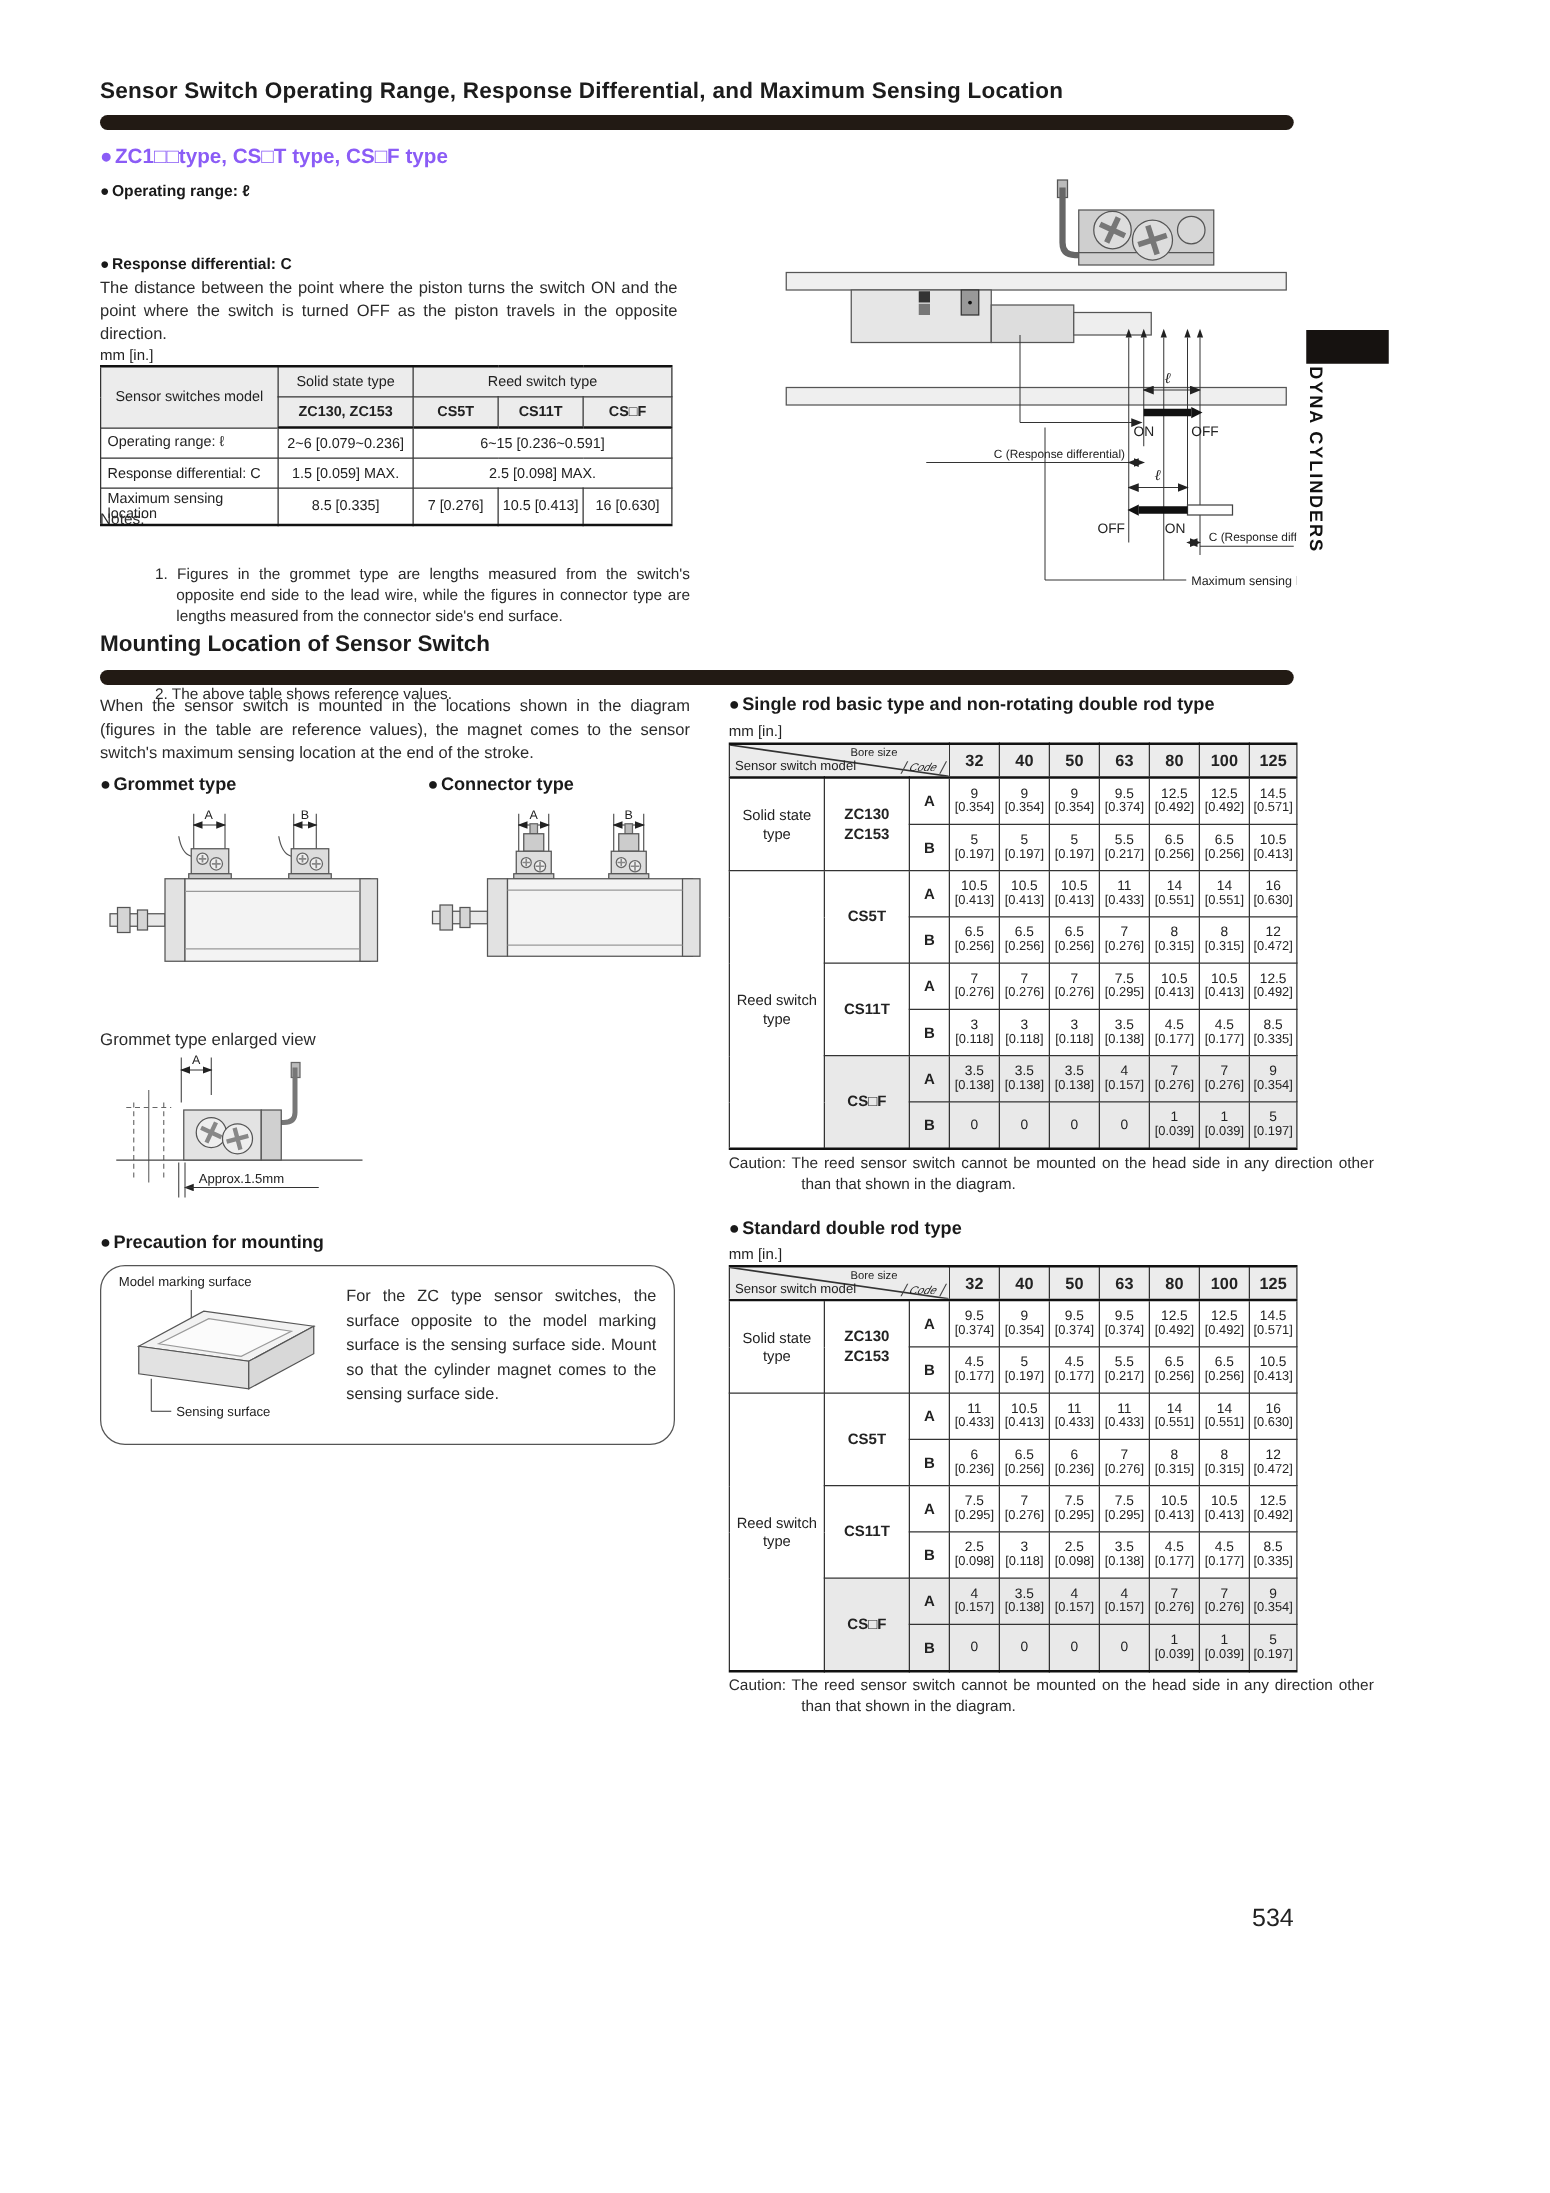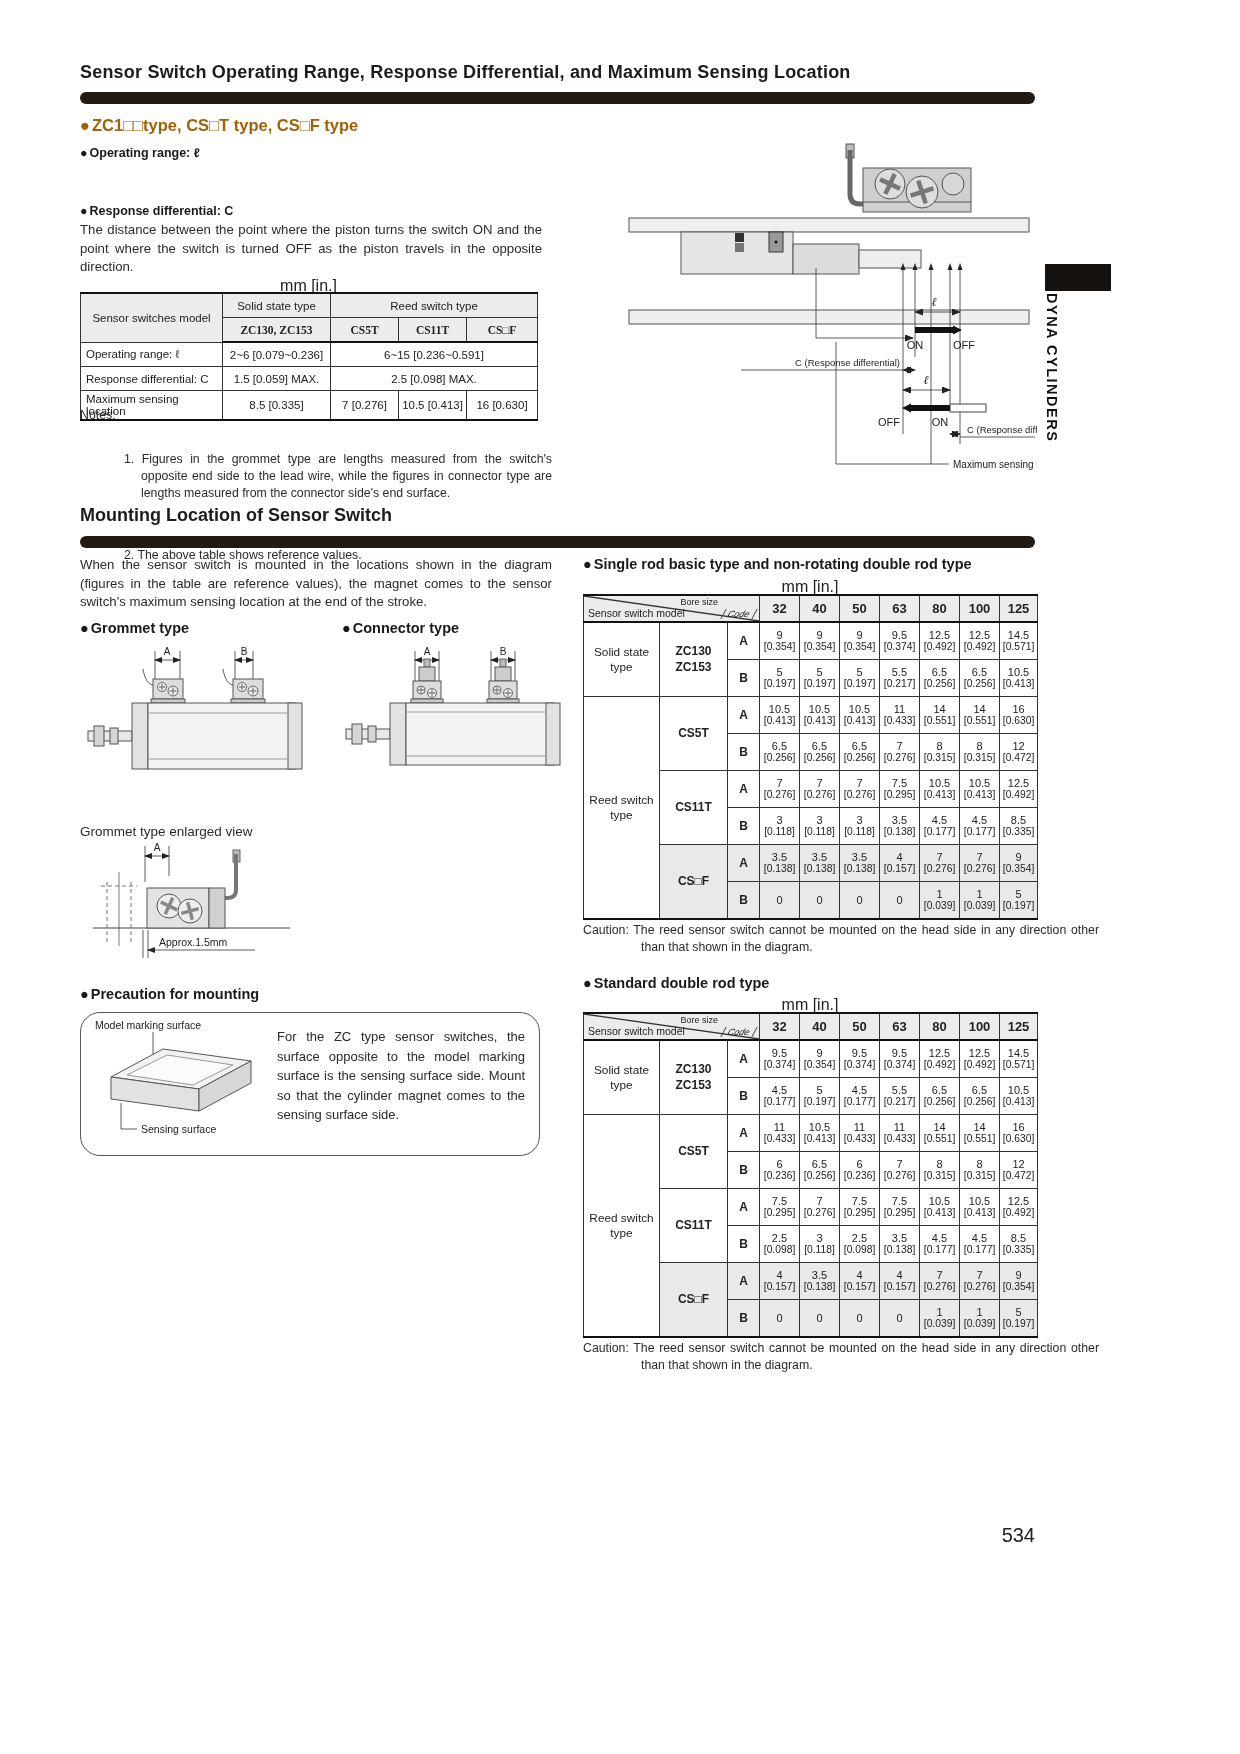--- a/index.html
+++ b/index.html
@@ -4,34 +4,34 @@
 <style>
   html,body{margin:0;padding:0;background:#ffffff;}
   .page{
     position:relative;width:1240px;height:1552px;background:#ffffff;
     font-family:"Liberation Sans","DejaVu Sans",sans-serif;color:#222;overflow:hidden;
   }
   .abs{position:absolute;}
   .page-title{font-size:18px;font-weight:bold;color:#1c1c1c;letter-spacing:.2px;}
   .black-bar{background:#221a14;height:12px;border-radius:7px;}
   .sec-head{font-size:18px;font-weight:bold;color:#1c1c1c;}
-  .sub-head{font-size:16.5px;font-weight:bold;color:#a16207;}
+  .sub-head{font-size:16.5px;font-weight:bold;color:#8b5cf6;}
   .sub-head2{font-size:14.5px;font-weight:bold;color:#1a1a1a;}
   .mini-head{font-size:12.5px;font-weight:bold;color:#1a1a1a;}
   .blt{margin-right:2px;}
   .body-text{font-size:13.2px;line-height:1.42;text-align:justify;color:#2b2b2b;}
-  .units{font-size:16px;text-align:center;color:#222;}
+  .units{font-size:12px;text-align:left;color:#222;}
   .scr{font-family:"DejaVu Serif",serif;font-style:italic;}
 
   
   table.spec{border-collapse:collapse;table-layout:fixed;width:457px;
     border-top:2.5px solid #111;border-bottom:2.5px solid #111;font-size:11.5px;}
   table.spec td{border:1px solid #333;text-align:center;padding:2px 2px;height:19px;color:#222;}
   table.spec td.h{background:#ececec;}
-  table.spec td.b{font-weight:bold;font-size:11.5px;font-family:Liberation Serif, serif;}
+  table.spec td.b{font-weight:bold;font-size:11.5px;}
   table.spec td.lbl{text-align:left;padding-left:5px;}
   table.spec tr.hr2 td{border-bottom:2px solid #111;}
 
   .notes{display:flex;font-size:12.3px;line-height:1.4;color:#2b2b2b;}
   .notes-prefix{width:44px;flex:none;}
   .note-item{padding-left:17px;text-indent:-17px;text-align:justify;margin-top:44px;}
 
   
   table.big{border-collapse:collapse;table-layout:fixed;width:454px;
     border-top:2.5px solid #111;border-bottom:2.5px solid #111;}

